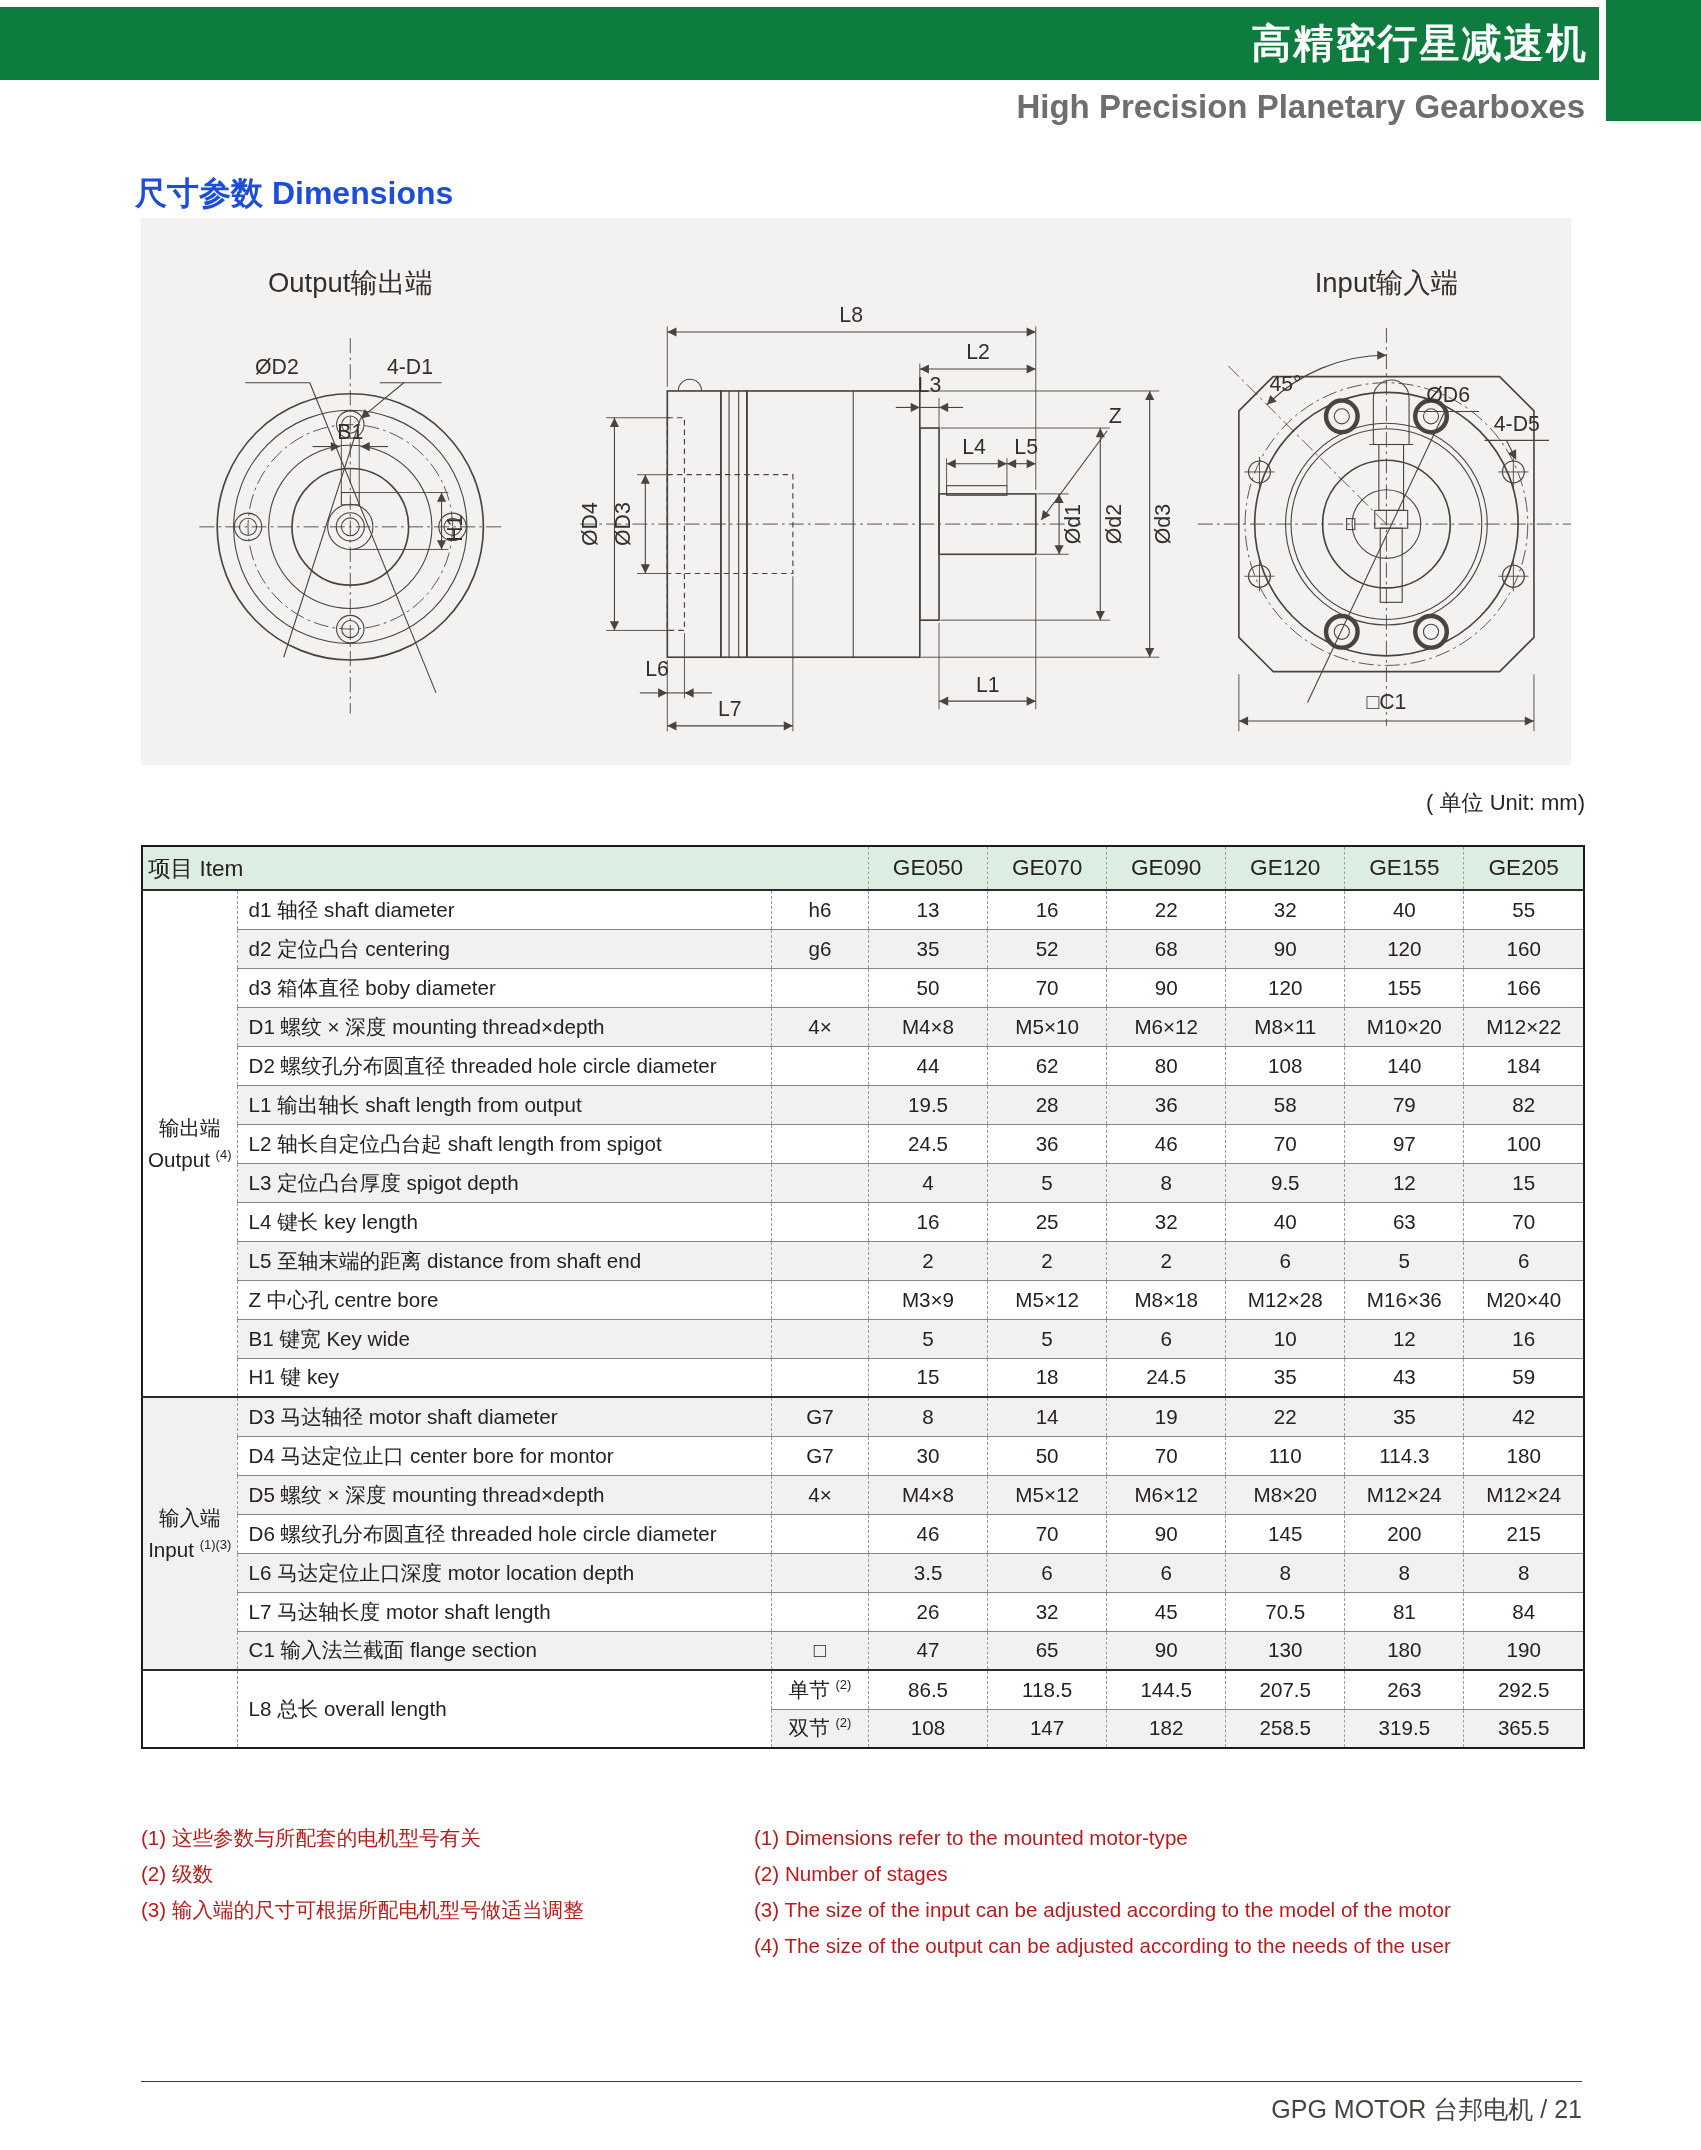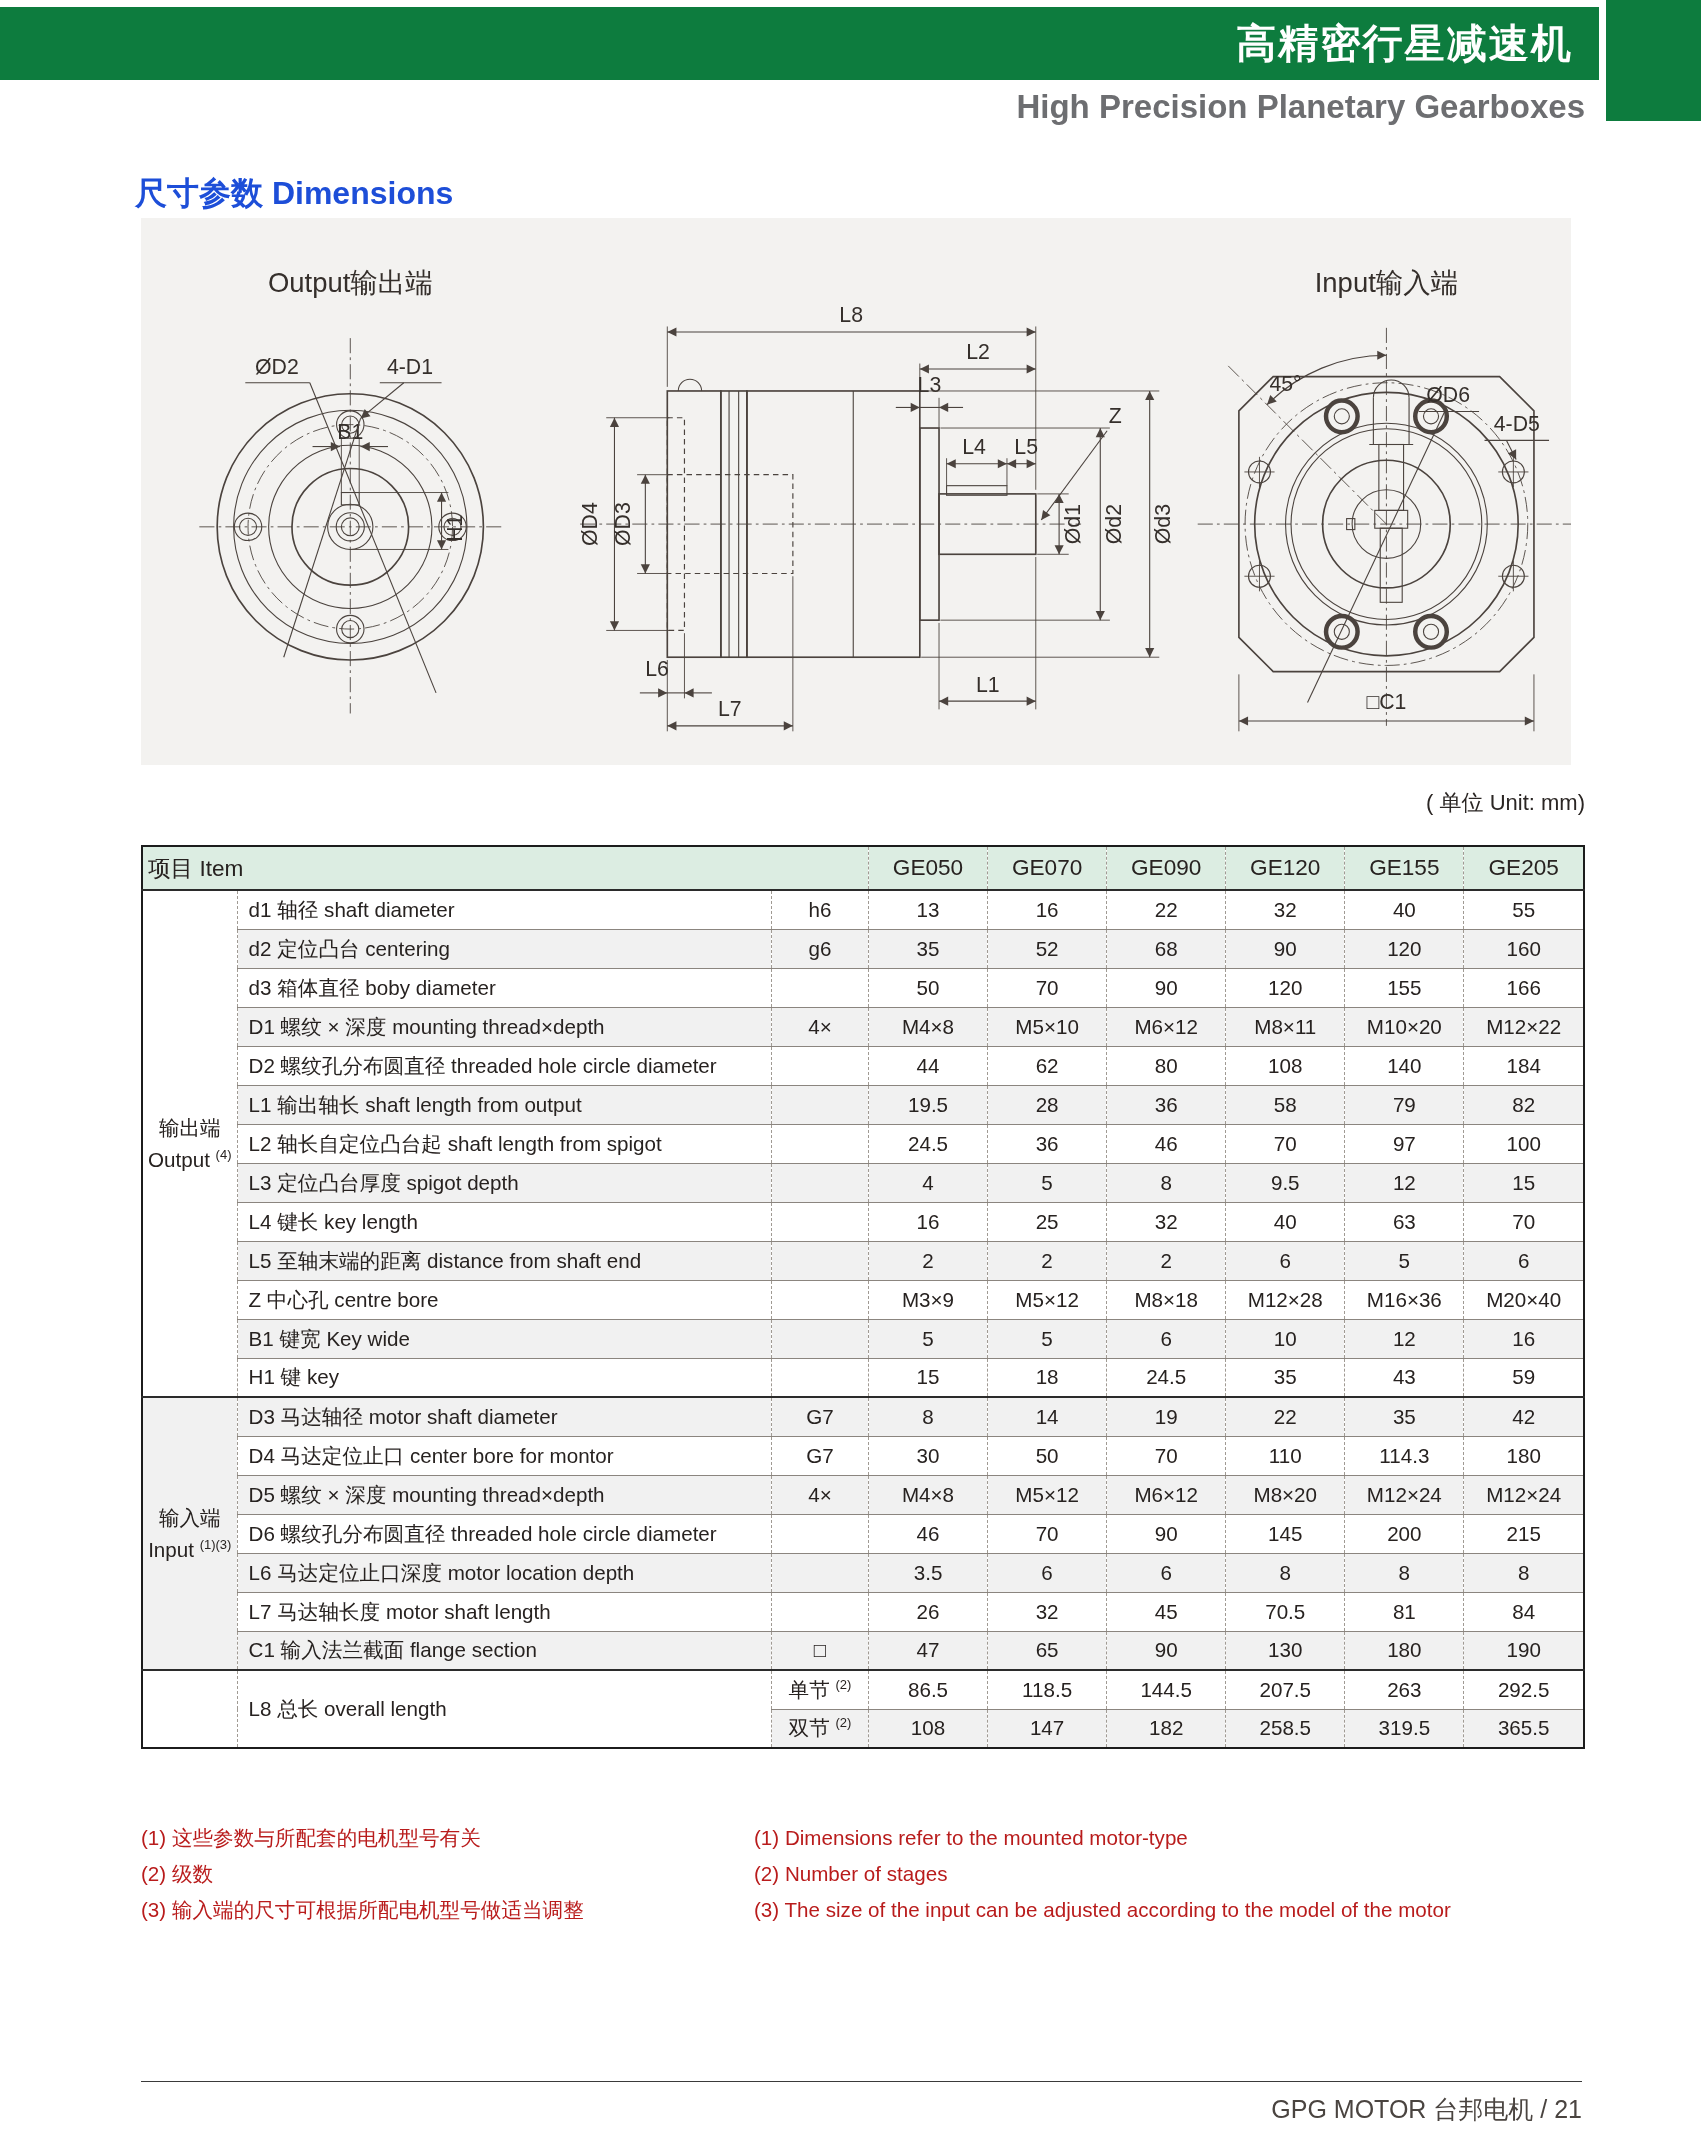--- a/index.html
+++ b/index.html
@@ -7,21 +7,21 @@
     --ink:#272220; --line:#4b433e; --gray-sub:#6d6e71;
   }
   *{margin:0;padding:0;box-sizing:border-box;}
   html,body{background:#ffffff;}
   body{
     width:1702px;height:2151px;position:relative;
     font-family:"Liberation Sans","DejaVu Sans",sans-serif;color:var(--ink);
   }
   
   .banner{position:absolute;left:0;top:6.9px;width:1599px;height:73px;background:var(--green);
-    display:flex;align-items:center;justify-content:flex-end;padding-right:26px;}
+    display:flex;align-items:center;justify-content:flex-end;padding-right:11px;}
   .banner-title{color:#fff;font-size:40px;font-weight:bold;letter-spacing:2.1px;}
   .corner-strip{position:absolute;right:0;top:0;width:96px;height:121px;background:var(--green);}
   .subtitle{position:absolute;right:117px;top:88px;font-size:33px;font-weight:bold;color:var(--gray-sub);}
   
   .section-title{position:absolute;left:135px;top:172px;font-size:32px;font-weight:bold;color:#1d4ed8;}
   
   .panel{position:absolute;left:141px;top:218px;width:1430px;height:547px;background:var(--panel);}
   svg text{font-family:"Liberation Sans","DejaVu Sans",sans-serif;fill:#352f2b;}
   .vt{font-size:40px;}
   .dl{font-size:31px;}
@@ -534,17 +534,18 @@
 
 <div class="notes notes-cn">
     <div class="note-line">(1) 这些参数与所配套的电机型号有关</div>
     <div class="note-line">(2) 级数</div>
     <div class="note-line">(3) 输入端的尺寸可根据所配电机型号做适当调整</div>
   </div>
 <div class="notes notes-en">
     <div class="note-line">(1) Dimensions refer to the mounted motor-type</div>
     <div class="note-line">(2) Number of stages</div>
     <div class="note-line">(3) The size of the input can be adjusted according to the model of the motor</div>
+    <div class="note-line">(4) The size of the output can be adjusted according to the needs of the user</div>
   </div>
 
 <div class="footer-line"></div>
 <div class="footer-text">GPG MOTOR 台邦电机  /  21</div>
 
 
 </body></html>

